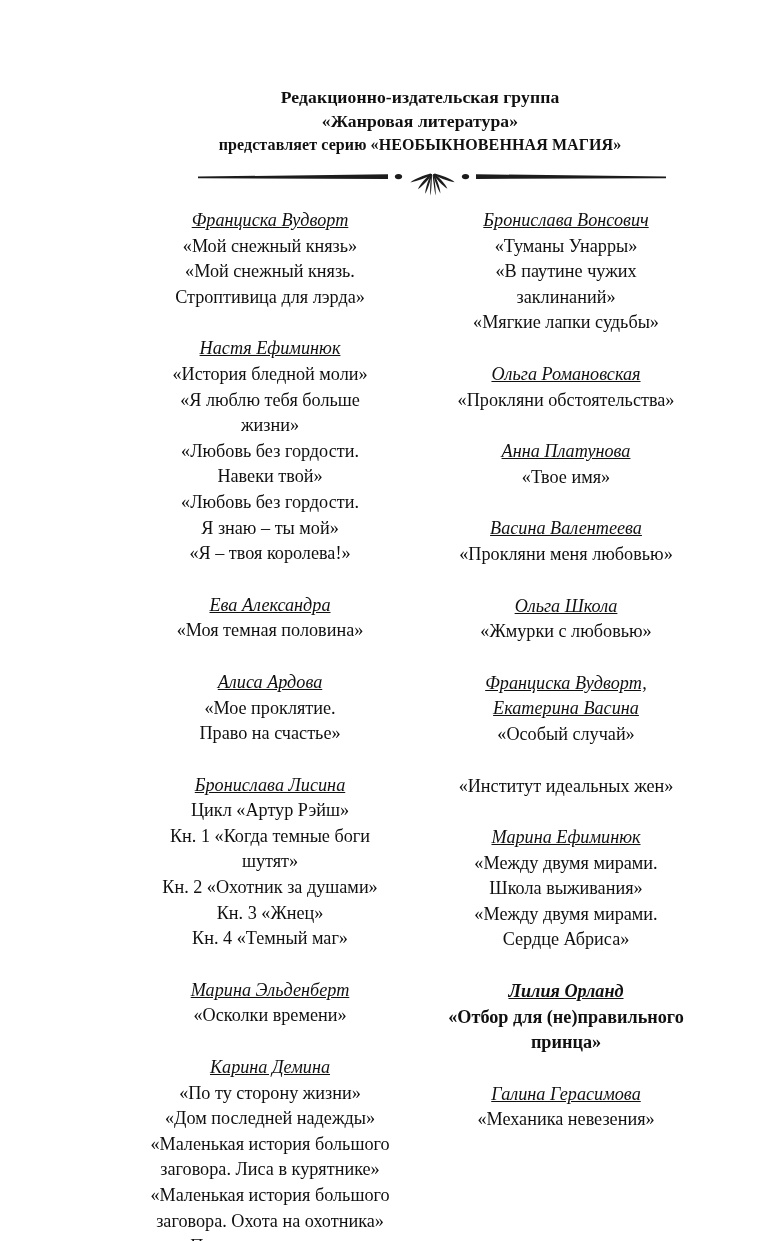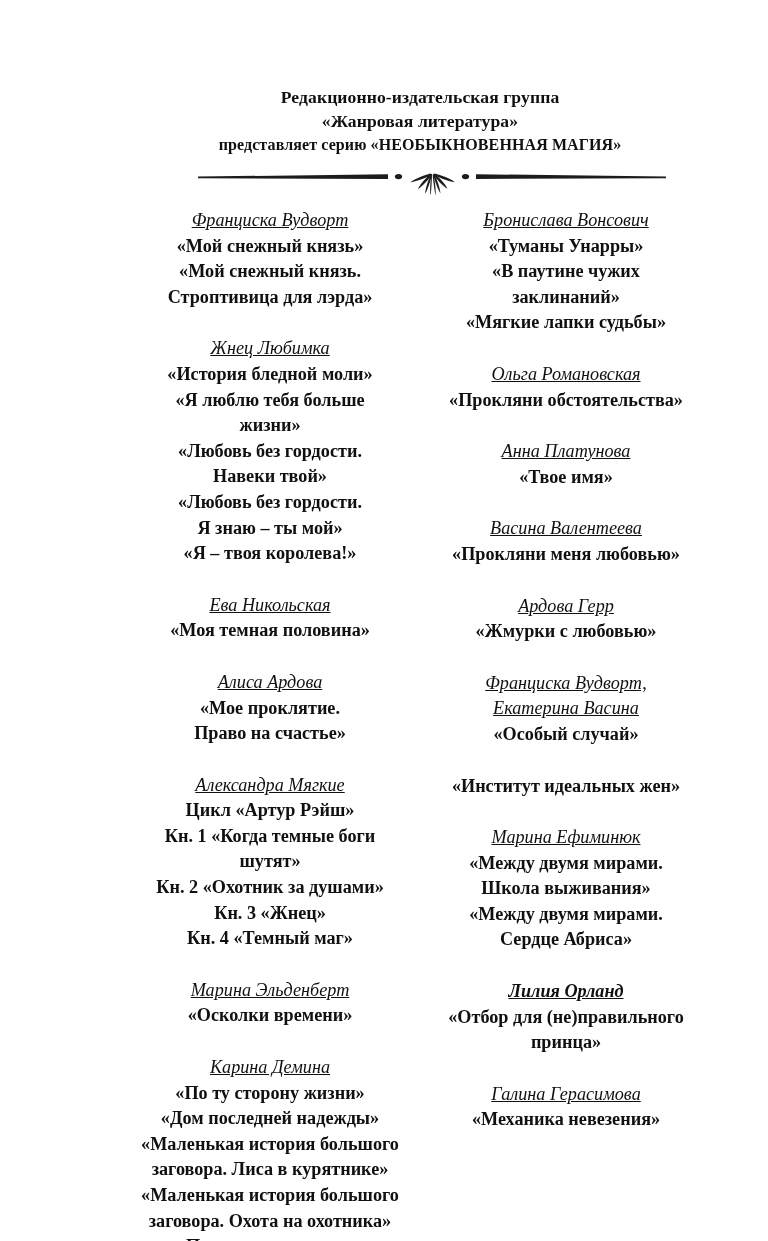--- a/index.html
+++ b/index.html
@@ -90,21 +90,20 @@
     font-size: 18.2px;
     line-height: 25.6px;
     white-space: pre-line;
     text-decoration: underline;
   }
   .title {
     font-style: normal;
     font-size: 18.2px;
     line-height: 25.6px;
     white-space: pre-line;
-    font-weight: bold;
   }
 
   .entry.featured .author {
     font-weight: bold;
     font-style: italic;
   }
   .entry.featured .title {
     font-weight: bold;
     font-style: normal;
   }
@@ -147,44 +146,44 @@
     <div class="col col-left">
 
       <div class="entry">
         <div class="author">Франциска Вудворт</div>
         <div class="title">«Мой снежный князь»
 «Мой снежный князь.
 Строптивица для лэрда»</div>
       </div>
 
       <div class="entry">
-        <div class="author">Жнец Любимка</div>
+        <div class="author">Настя Ефиминюк</div>
         <div class="title">«История бледной моли»
 «Я люблю тебя больше
 жизни»
 «Любовь без гордости.
 Навеки твой»
 «Любовь без гордости.
 Я знаю – ты мой»
 «Я – твоя королева!»</div>
       </div>
 
       <div class="entry">
-        <div class="author">Ева Никольская</div>
+        <div class="author">Ева Александра</div>
         <div class="title">«Моя темная половина»</div>
       </div>
 
       <div class="entry">
         <div class="author">Алиса Ардова</div>
         <div class="title">«Мое проклятие.
 Право на счастье»</div>
       </div>
 
       <div class="entry">
-        <div class="author">Александра Мягкие</div>
+        <div class="author">Бронислава Лисина</div>
         <div class="title">Цикл «Артур Рэйш»
 Кн. 1 «Когда темные боги
 шутят»
 Кн. 2 «Охотник за душами»
 Кн. 3 «Жнец»
 Кн. 4 «Темный маг»</div>
       </div>
 
       <div class="entry">
         <div class="author">Марина Эльденберт</div>
@@ -223,21 +222,21 @@
         <div class="author">Анна Платунова</div>
         <div class="title">«Твое имя»</div>
       </div>
 
       <div class="entry">
         <div class="author">Васина Валентеева</div>
         <div class="title">«Прокляни меня любовью»</div>
       </div>
 
       <div class="entry">
-        <div class="author">Ардова Герр</div>
+        <div class="author">Ольга Школа</div>
         <div class="title">«Жмурки с любовью»</div>
       </div>
 
       <div class="entry">
         <div class="author">Франциска Вудворт,
 Екатерина Васина</div>
         <div class="title">«Особый случай»</div>
       </div>
 
       <div class="entry">

